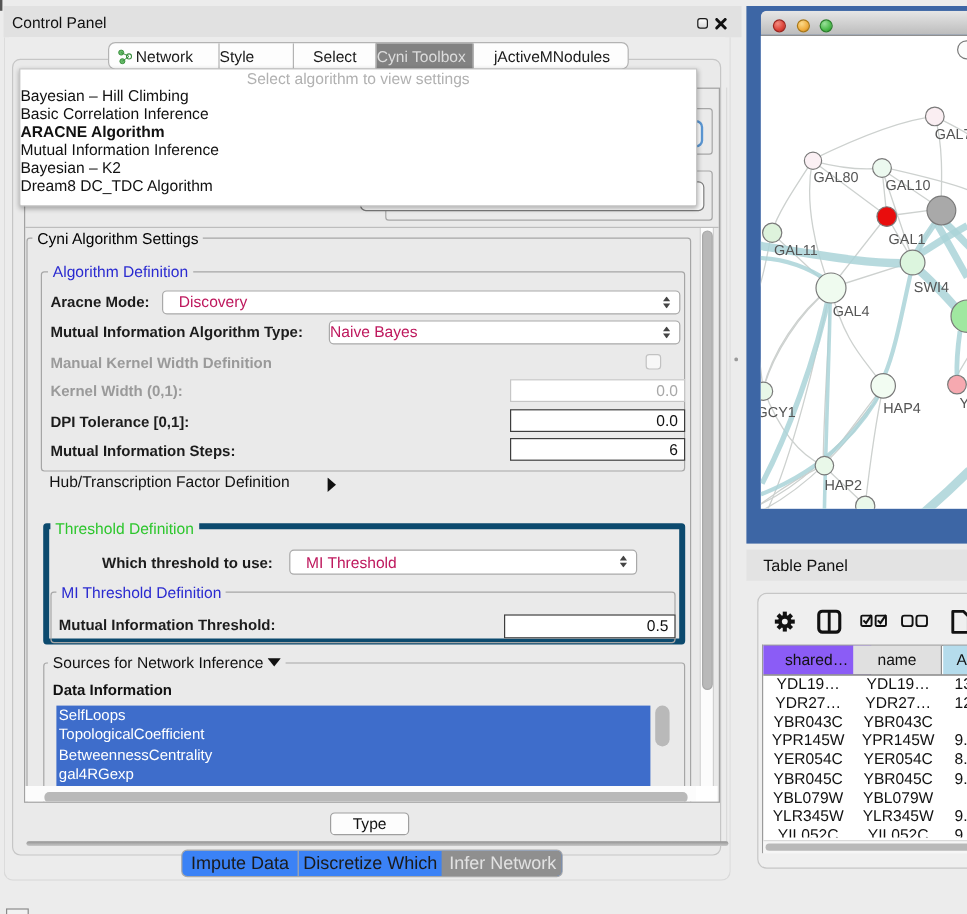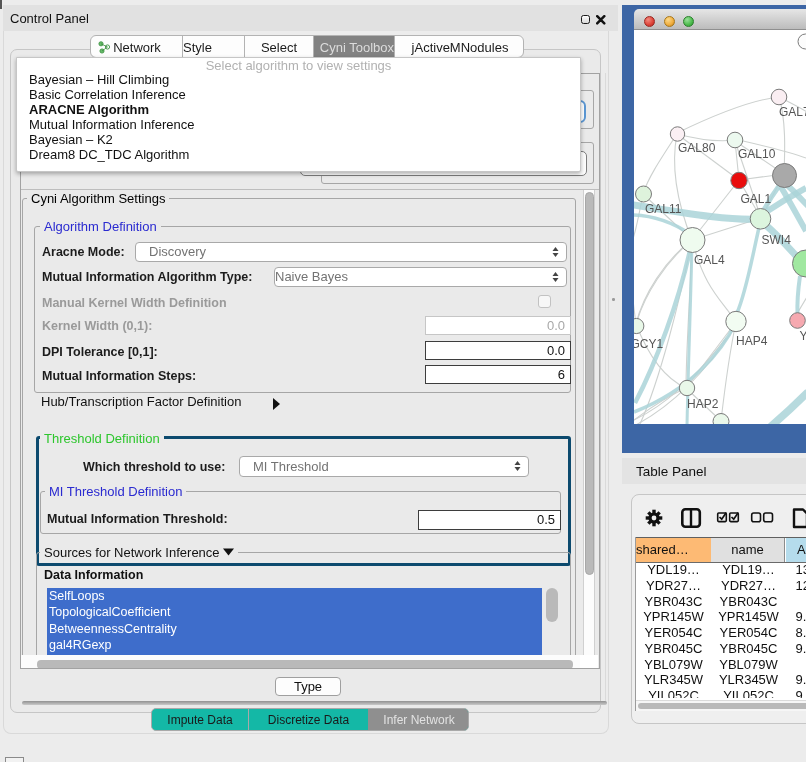--- a/index.html
+++ b/index.html
@@ -1,18 +1,18 @@
 <!DOCTYPE html>
 <html><head><meta charset="utf-8"><style>
 *{margin:0;padding:0;box-sizing:border-box}
 html,body{width:806px;height:762px;background:#ececec;font-family:"Liberation Sans",sans-serif;overflow:hidden}
 .abs{position:absolute}
 .gtitle{position:absolute;top:-8px;left:8px;background:#eaeaea;padding:0 4px;font-size:13px;line-height:15px}
 .lbl{position:absolute;font-size:12.5px;font-weight:bold;color:#1c1c1c}
-.combo{position:absolute;background:#fff;border:1px solid #a9a9a9;border-radius:4px;font-size:13px;color:#737373}
+.combo{position:absolute;background:#fff;border:1px solid #a9a9a9;border-radius:4px;font-size:13px;color:#be185d}
 .field{position:absolute;background:#fff;font-size:13px;color:#111;text-align:right;padding-right:5px}
 .carr{position:absolute;right:7px;top:50%;margin-top:-5px;width:7px;height:10px}
 </style></head><body>
 
 <div class="abs" style="left:0;top:0;width:1.5px;height:9px;background:#555"></div>
 <div class="abs" style="left:3px;top:5px;width:615px;height:26px;background:#e1e1e1"></div>
 <div class="abs" style="left:10px;top:11px;font-size:13px;color:#111">Control Panel</div>
 <div class="abs" style="left:580.5px;top:14.5px;width:9.5px;height:9.5px;border:1.7px solid #1a1a1a;border-radius:2.5px;background:linear-gradient(#fdfdfd,#d8d8d8)"></div>
 <svg class="abs" style="left:596px;top:15px" width="9.5" height="9.5" viewBox="0 0 9.5 9.5">
     <path d="M1.2 1.2 L8.3 8.3 M8.3 1.2 L1.2 8.3" stroke="#111" stroke-width="2.5" stroke-linecap="round"></path>
@@ -25,21 +25,21 @@
 <div class="abs" style="left:90px;top:35px;width:434px;height:23px;background:#fdfdfd;border:1px solid #b3b3b3;border-radius:6px;overflow:hidden;font-size:13px;color:#1a1a1a">
   <div style="position:absolute;left:0;top:0;width:91px;height:23px;line-height:23px;text-align:center;padding-left:1px">Network</div>
   <svg style="position:absolute;left:7px;top:5px" width="13" height="13" viewBox="0 0 13 13">
       <circle cx="3" cy="2.8" r="2.1" fill="#66bb6a" stroke="#388e3c" stroke-width="0.8"></circle>
       <circle cx="9.5" cy="6" r="2.1" fill="#fff" stroke="#388e3c" stroke-width="0.9"></circle>
       <circle cx="4" cy="10" r="2.1" fill="#66bb6a" stroke="#388e3c" stroke-width="0.8"></circle>
       <path d="M3 2.8 L9.5 6 L4 10" stroke="#388e3c" stroke-width="0.8" fill="none"></path>
     </svg>
   <div style="position:absolute;left:91px;top:0;width:62px;height:23px;line-height:23px;border-left:1px solid #b3b3b3">Style</div>
   <div style="position:absolute;left:153px;top:0;width:69px;height:23px;line-height:23px;text-align:center;border-left:1px solid #b3b3b3">Select</div>
-  <div style="position:absolute;left:222px;top:0;width:81px;height:23px;line-height:23px;text-align:right;background:#828282;color:#dcdcdc;border-left:1px solid #b3b3b3">Cyni Toolbox</div>
+  <div style="position:absolute;left:222px;top:0;width:81px;height:23px;line-height:23px;text-align:left;background:#828282;color:#dcdcdc;border-left:1px solid #b3b3b3">Cyni Toolbox</div>
   <div style="position:absolute;left:303px;top:0;width:131px;height:23px;line-height:23px;text-align:center;border-left:1px solid #b3b3b3">jActiveMNodules</div>
 </div>
 
 <div class="abs" style="left:605px;top:73px;width:1px;height:632px;background:#dadada"></div>
 
 <div class="abs" style="left:20px;top:73px;width:580px;height:596px;border:1px solid #a2a2a2;background:#eaeaea;overflow:hidden" id="scrollpane">
 
   <div class="abs" style="left:300px;top:16px;width:273px;height:38.5px;border:1px solid #a6a6a6;border-radius:3px"></div>
   <div class="abs" style="left:279px;top:26px;width:286px;height:23px;border:2.5px solid #5b97d3;border-radius:6px;background:#fff"></div>
   <div class="abs" style="left:300px;top:68px;width:273px;height:42px;border:1px solid #a6a6a6;border-radius:3px"></div>
@@ -71,21 +71,21 @@
       <div class="field" style="left:390px;top:114px;width:146px;height:19px;line-height:17px;border:1px solid #3d3d3d">0.0</div>
       <div class="lbl" style="left:7px;top:142px">Mutual Information Steps:</div>
       <div class="field" style="left:390px;top:138px;width:146px;height:19px;line-height:17px;border:1px solid #3d3d3d">6</div>
     </div>
 
     <div class="abs" style="left:18px;top:195px;font-size:13px;color:#111">Hub/Transcription Factor Definition</div>
     <svg class="abs" style="left:249px;top:199px" width="9" height="12" viewBox="0 0 9 12">
         <path d="M1 0 L8 6 L1 12 Z" fill="#111"></path>
       </svg>
 
-    <div class="abs" style="left:13px;top:237.5px;width:535px;height:130px;border:3px solid #0c4a6e;border-radius:3px">
+    <div class="abs" style="left:13px;top:237.5px;width:535px;height:101px;border:5px solid #0c4a6e;border-radius:3px">
       <div class="gtitle" style="left:1px;color:#2dc62d">Threshold Definition</div>
       <div class="lbl" style="left:44px;top:21px">Which threshold to use:</div>
       <div class="combo" style="left:200px;top:16.5px;width:290px;height:21.5px;line-height:19px;padding-left:13px">MI Threshold
         <svg class="carr" viewBox="0 0 7 10">
             <path d="M3.5 0 L6.5 4 L0.5 4 Z" fill="#444"></path>
             <path d="M3.5 10 L6.5 6 L0.5 6 Z" fill="#444"></path>
           </svg></div>
       <div class="abs" style="left:1px;top:52px;width:521px;height:43px;border:1px solid #a6a6a6;border-radius:3px">
         <div class="gtitle" style="left:4px;color:#2a2ad0">MI Threshold Definition</div>
         <div class="lbl" style="left:6px;top:20px">Mutual Information Threshold:</div>
@@ -112,31 +112,31 @@
   <div class="abs" style="left:563.5px;top:118px;width:9px;height:383px;border-radius:4.5px;background:#b9b9b9;border:0.5px solid #a8a8a8"></div>
   <div class="abs" style="left:0;top:581px;width:559px;height:13px;background:#fcfcfc"></div>
   <div class="abs" style="left:16px;top:586px;width:536px;height:8.5px;border-radius:4px;background:#b9b9b9"></div>
   <div class="abs" style="left:559px;top:581px;width:18px;height:13px;background:#fff"></div>
 </div>
 
 <div class="abs" style="left:22px;top:700.5px;width:585px;height:4.5px;border-radius:2.5px;background:linear-gradient(#919191,#c9c9c9)"></div>
 
 <div class="abs" style="left:275px;top:677px;width:66px;height:19px;background:#fdfdfd;border:1px solid #9f9f9f;border-radius:4px;font-size:13px;text-align:center;line-height:17px;color:#111">Type</div>
 
-<div class="abs" style="left:151px;top:708px;width:318px;height:22.5px;background:#14b8a6;border:1px solid #a9a9a9;border-radius:5px;overflow:hidden;font-size:12px;color:#1a1a1a">
+<div class="abs" style="left:151px;top:708px;width:318px;height:22.5px;background:#3b82f6;border:1px solid #a9a9a9;border-radius:5px;overflow:hidden;font-size:15px;color:#1a1a1a">
   <div style="position:absolute;left:0;top:0;width:96px;height:22.5px;line-height:22px;text-align:center">Impute Data</div>
-  <div style="position:absolute;left:96px;top:0;width:120px;height:22.5px;line-height:22px;text-align:center;border-left:1px solid #a9a9a9">Discretize Data</div>
+  <div style="position:absolute;left:96px;top:0;width:120px;height:22.5px;line-height:22px;text-align:center;border-left:1px solid #a9a9a9">Discretize Which</div>
   <div style="position:absolute;left:216px;top:0;width:102px;height:22.5px;line-height:22px;text-align:center;background:#8f8f8f;color:#e2e2e2">Infer Network</div>
 </div>
 
 <div class="abs" style="left:612px;top:298px;width:2.5px;height:2.5px;border-radius:50%;background:#9a9a9a"></div>
 
 <div class="abs" style="left:16px;top:57px;width:565px;height:115px;background:#fff;border:1px solid #c6c6c6;border-radius:0 0 2px 2px;box-shadow:0 2px 4px rgba(0,0,0,0.3);font-size:13px;color:#111">
   <div style="text-align:center;color:#b1b1b1;height:14px;line-height:15px">Select algorithm to view settings</div>
-  <div style="padding-left:12px;line-height:15.1px">Bayesian – Hill Climbing<br>Basic Correlation Inference<br><b>ARACNE Algorithm</b><br>Mutual Information Inference<br>Bayesian – K2<br>Dream8 DC_TDC Algorithm</div>
+  <div style="padding-left:0px;line-height:15.1px">Bayesian – Hill Climbing<br>Basic Correlation Inference<br><b>ARACNE Algorithm</b><br>Mutual Information Inference<br>Bayesian – K2<br>Dream8 DC_TDC Algorithm</div>
 </div>
 
 <div class="abs" style="left:622px;top:5px;width:184px;height:448px;background:#3d66a5"></div>
 <div class="abs" style="left:634px;top:9px;width:172px;height:21px;background:linear-gradient(#e6e6e6,#bcbcbc);border-bottom:1px solid #8f8f8f;border-radius:5px 0 0 0"></div>
 <div class="abs" style="left:643.5px;top:16px;width:11px;height:11px;border-radius:50%;background:radial-gradient(circle at 35% 30%,#f28b80,#dd4338 60%,#b02a22);border:0.5px solid #9a2620"></div>
 <div class="abs" style="left:663.5px;top:16px;width:11px;height:11px;border-radius:50%;background:radial-gradient(circle at 35% 30%,#fbd98a,#f0ad3e 60%,#c07f1e);border:0.5px solid #a87717"></div>
 <div class="abs" style="left:683px;top:16px;width:11px;height:11px;border-radius:50%;background:radial-gradient(circle at 35% 30%,#9ae09a,#4cbb4c 60%,#2e8f30);border:0.5px solid #2a7f2c"></div>
 <div class="abs" style="left:634px;top:30px;width:172px;height:394px;background:#fff"></div>
 <svg class="abs" style="left:634px;top:30px" width="172" height="394" viewBox="634 30 172 394" id="netsvg">
   <g fill="none" stroke="#cdd1cf" stroke-width="1.1">
@@ -254,21 +254,21 @@
       <rect x="107.7" y="5" width="8.8" height="8.8" rx="2" stroke-width="1.6"></rect>
       <rect x="119.7" y="5" width="8.8" height="8.8" rx="2" stroke-width="1.6"></rect>
     </g>
 
   <path d="M150 1.5 L159 1.5 L163 5.5 L163 19 L150 19 Z" fill="none" stroke="#111" stroke-width="2.4" stroke-linejoin="round"></path>
 </svg>
 
 <div class="abs" style="left:635px;top:537px;width:171px;height:174px;background:#fff;border-left:1px solid #9b9b9b;overflow:hidden;font-size:13px;color:#111">
   <div style="position:absolute;left:0;top:0;width:171px;height:26.4px">
     <div style="position:absolute;left:0;top:0;width:171px;height:1.3px;background:#606060"></div>
-    <div style="position:absolute;left:0;top:1.3px;width:90px;height:23.8px;background:#fdba74;border-right:1px solid #8c8c8c;text-align:left;line-height:23px">shared…</div>
+    <div style="position:absolute;left:0;top:1.3px;width:90px;height:23.8px;background:#8b5cf6;border-right:1px solid #8c8c8c;text-align:center;line-height:23px">shared…</div>
     <div style="position:absolute;left:75px;top:1.3px;width:74px;height:23.8px;background:#e0e0e0;border-right:1px solid #8c8c8c;text-align:center;line-height:23px">name</div>
     <div style="position:absolute;left:150px;top:1.3px;width:21px;height:23.8px;background:#b5dcec;overflow:hidden">
         <span style="position:absolute;left:11px;top:0;line-height:23px">A</span>
       </div>
     <div style="position:absolute;left:0;top:25.1px;width:171px;height:1.3px;background:#6a6a6a"></div>
     </div>
   <div style="position:absolute;left:0;top:25.4px;width:171px;height:135.8px;overflow:hidden">
       <div id="rows" style="position:absolute;left:0;top:0;width:200px;line-height:15.7px">
     <div style="height:15.7px"><span style="display:inline-block;width:75px;text-align:center">YDL19…</span><span style="display:inline-block;width:75px;text-align:center">YDL19…</span><span style="display:inline-block;width:32px;text-align:left;padding-left:9.5px">13</span></div>
     <div style="height:15.7px"><span style="display:inline-block;width:75px;text-align:center">YDR27…</span><span style="display:inline-block;width:75px;text-align:center">YDR27…</span><span style="display:inline-block;width:32px;text-align:left;padding-left:9.5px">12</span></div>

